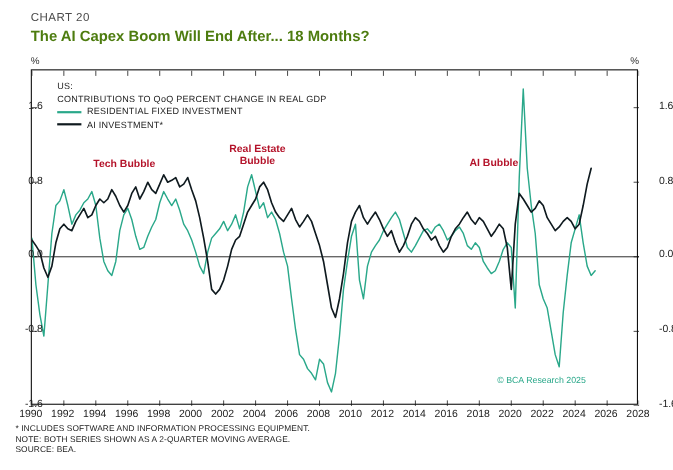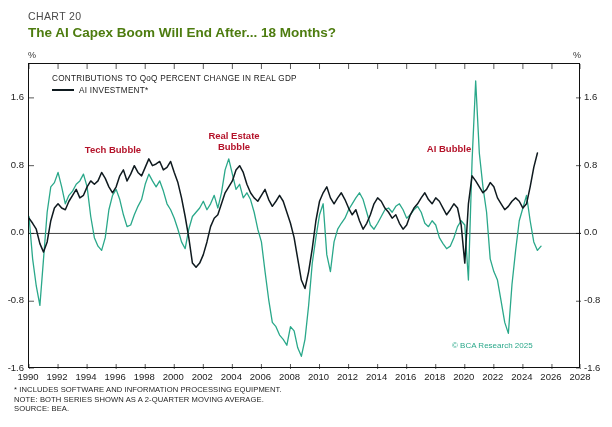--- a/index.html
+++ b/index.html
@@ -60,20 +60,21 @@
     top: 50px;
     font-size: 9px;
     color: #333;
   }
   .ytick {
     position: absolute;
     font-size: 9.5px;
     color: #222;
     text-align: right;
     width: 24px;
+    padding-left: 15px;
   }
   .ytick.right {
     text-align: left;
   }
   .xtick {
     position: absolute;
     font-size: 9.5px;
     color: #222;
     text-align: center;
     width: 32px;
@@ -230,21 +231,26 @@
       <div class="xtick" style="left: 389.684px;">2016</div>
       <div class="xtick" style="left: 418.737px;">2018</div>
       <div class="xtick" style="left: 447.789px;">2020</div>
       <div class="xtick" style="left: 476.842px;">2022</div>
       <div class="xtick" style="left: 505.895px;">2024</div>
       <div class="xtick" style="left: 534.947px;">2026</div>
       <div class="xtick" style="left: 564px;">2028</div>
     </div>
 
   <div class="legend">
+    <div class="legend-title">US:</div>
     <div class="legend-title">CONTRIBUTIONS TO QoQ PERCENT CHANGE IN REAL GDP</div>
+    <div class="legend-row">
+      <span class="legend-swatch" id="sw0" style="background: rgb(42, 168, 138);"></span>
+      <span>RESIDENTIAL FIXED INVESTMENT</span>
+    </div>
     <div class="legend-row">
       <span class="legend-swatch" id="sw1" style="background: rgb(15, 26, 31);"></span>
       <span>AI INVESTMENT*</span>
     </div>
   </div>
 
   <div id="annot-layer">
       <div class="annot" style="left: 78px; top: 144px; width: 70px; color: rgb(180, 19, 42);">
         <div>Tech Bubble</div>
       </div>

